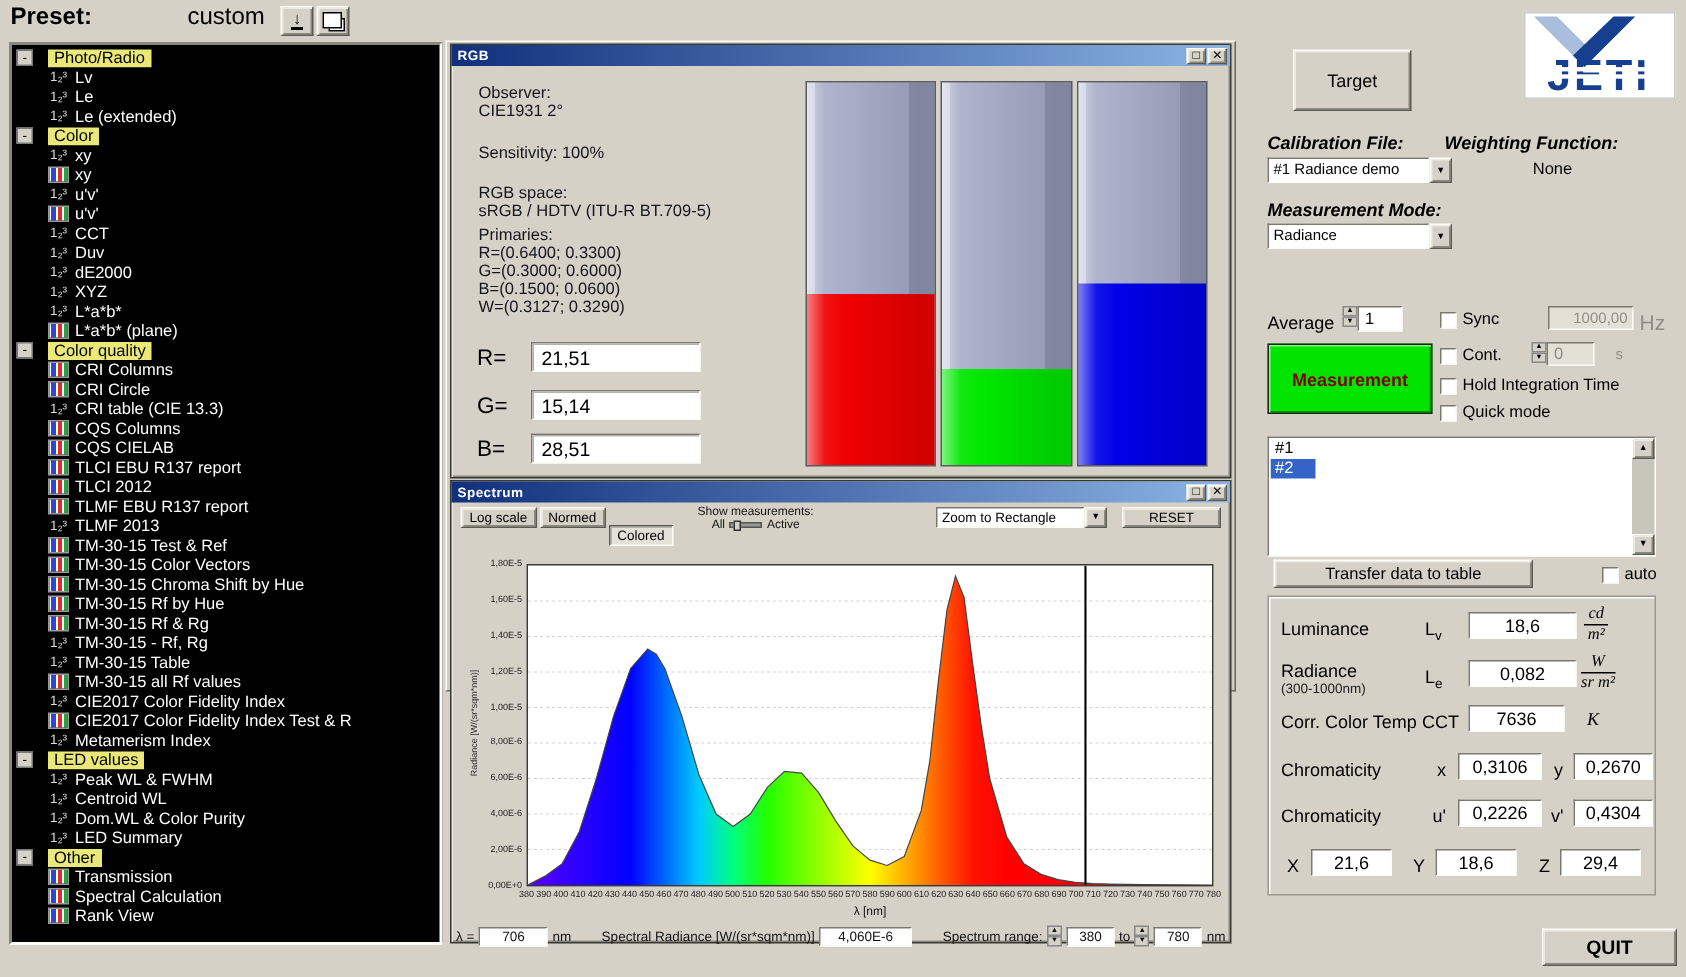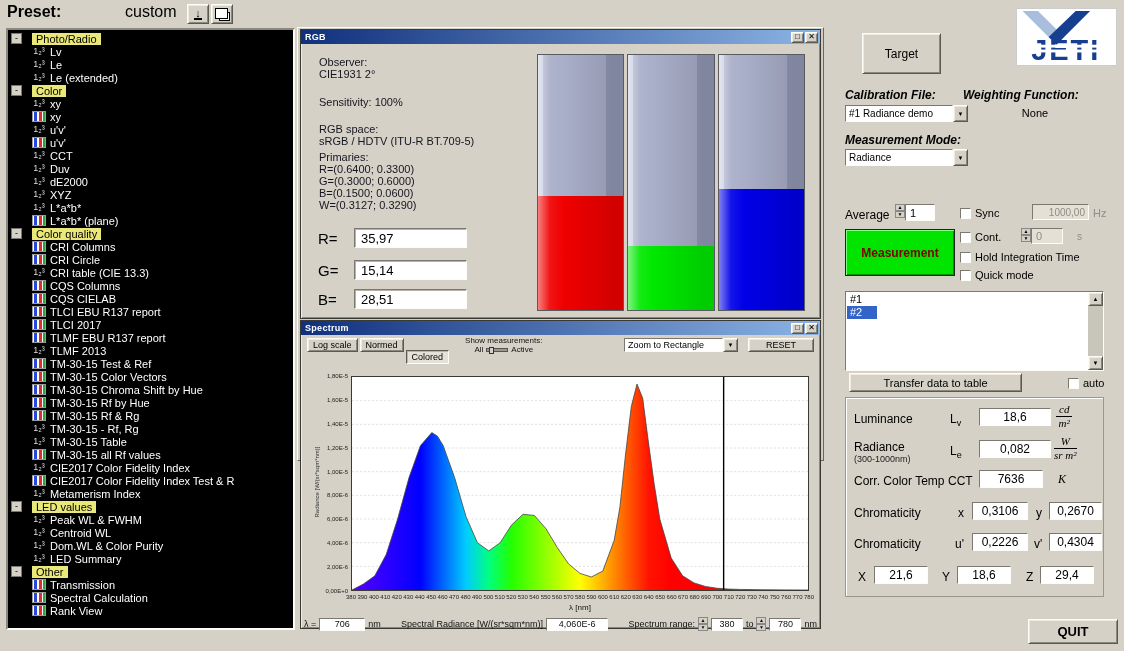--- a/index.html
+++ b/index.html
@@ -103,21 +103,21 @@
   #avg-ctrl { position:absolute; left:895px; top:204px; display:flex; height:17px; }
   .num-field { background:#fff; border:1px solid; border-color:#7a786f #fdfdf8 #fdfdf8 #7a786f;
                display:flex; align-items:center; padding:0 4px; font-size:11px; }
   #avg-field { width:30px; }
   .cb-row { position:absolute; display:flex; align-items:center; gap:4px; font-size:11px; }
   .cb { width:11px; height:11px; background:#fff; border:1px solid; border-color:#7a786f #fdfdf8 #fdfdf8 #7a786f; flex:0 0 11px; }
   #cb-sync { left:960px; top:207px; }
   #freq-field { position:absolute; left:1032px; top:204px; width:57px; height:16px; background:#e3e0d6;
                 border:1px solid; border-color:#7a786f #fdfdf8 #fdfdf8 #7a786f; color:#8f8d85; font-size:10px;
                 display:flex; align-items:center; justify-content:flex-end; padding:0 3px; }
-  #freq-unit { position:absolute; left:1093px; top:207px; font-size:11px; color:#8f8d85; }
+  #freq-unit { position:absolute; left:1093px; top:207px; font-size:14px; color:#8f8d85; }
   #measure-btn { position:absolute; left:845px; top:229px; width:110px; height:47px; background:#00e400;
                  border:1px solid #222; box-shadow: inset 1px 1px #7cff7c, inset -1px -1px #009000;
                  font-size:12px; font-weight:bold; color:#7e0000; }
   #cb-cont { left:960px; top:231px; }
   #cont-spin { position:absolute; left:1021px; top:228px; display:flex; height:16px; }
   #cont-field { width:32px; background:#e3e0d6; color:#8f8d85; }
   #cont-unit { position:absolute; left:1077px; top:231px; font-size:10px; color:#8f8d85; }
   #cb-hold { left:960px; top:251px; }
   #cb-quick { left:960px; top:269px; }
 
@@ -271,21 +271,21 @@
         <span class="tree-item-label">CQS CIELAB</span>
       </div>
       <div class="tree-row">
         <span class="expander"></span>
         <span class="tree-icon icon-chart"></span>
         <span class="tree-item-label">TLCI EBU R137 report</span>
       </div>
       <div class="tree-row">
         <span class="expander"></span>
         <span class="tree-icon icon-chart"></span>
-        <span class="tree-item-label">TLCI 2017</span>
+        <span class="tree-item-label">TLCI 2012</span>
       </div>
       <div class="tree-row">
         <span class="expander"></span>
         <span class="tree-icon icon-chart"></span>
         <span class="tree-item-label">TLMF EBU R137 report</span>
       </div>
       <div class="tree-row">
         <span class="expander"></span>
         <span class="tree-icon icon-numeric">1₂³</span>
         <span class="tree-item-label">TLMF 2013</span>
@@ -410,21 +410,21 @@
           <div class="mt15">RGB space:</div>
           <div>sRGB / HDTV (ITU-R BT.709-5)</div>
           <div class="mt14">Primaries:</div>
           <div>R=(0.6400; 0.3300)</div>
           <div>G=(0.3000; 0.6000)</div>
           <div>B=(0.1500; 0.0600)</div>
           <div>W=(0.3127; 0.3290)</div>
         </div>
         <div class="rgb-row" id="rgb-row-r">
           <span class="lab">R=</span>
-          <span class="rgb-field sunken-white">35,97</span>
+          <span class="rgb-field sunken-white">21,51</span>
         </div>
         <div class="rgb-row" id="rgb-row-g">
           <span class="lab">G=</span>
           <span class="rgb-field sunken-white">15,14</span>
         </div>
         <div class="rgb-row" id="rgb-row-b">
           <span class="lab">B=</span>
           <span class="rgb-field sunken-white">28,51</span>
         </div>
         <div id="rgb-bars">

